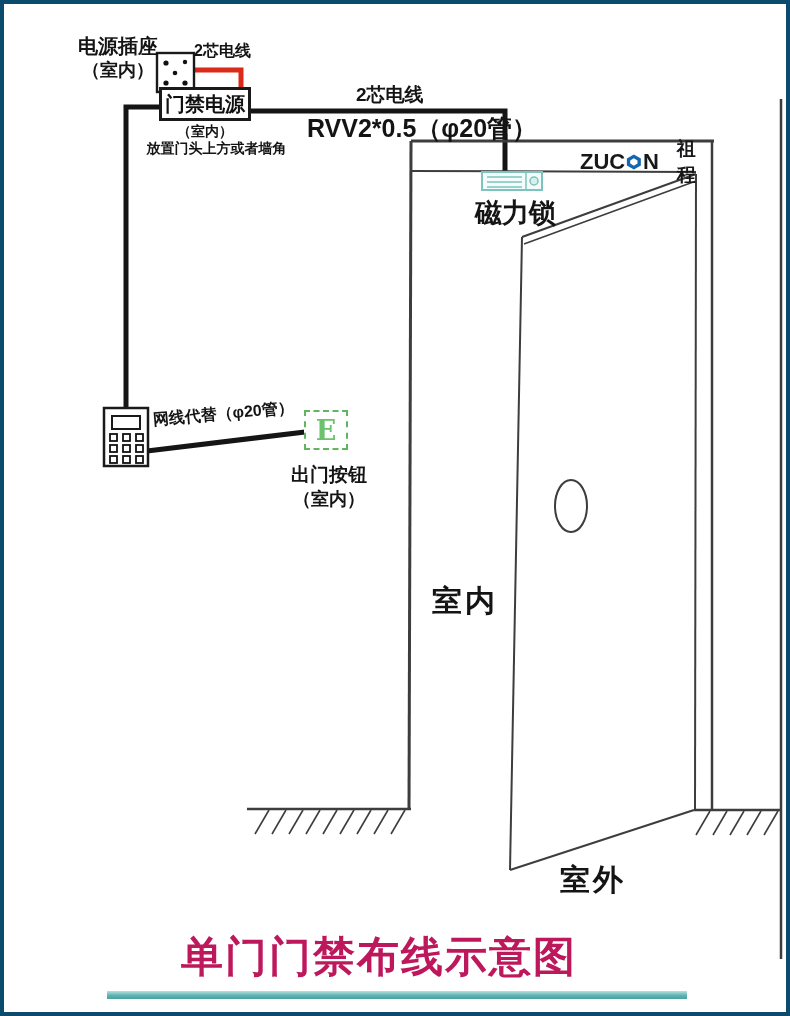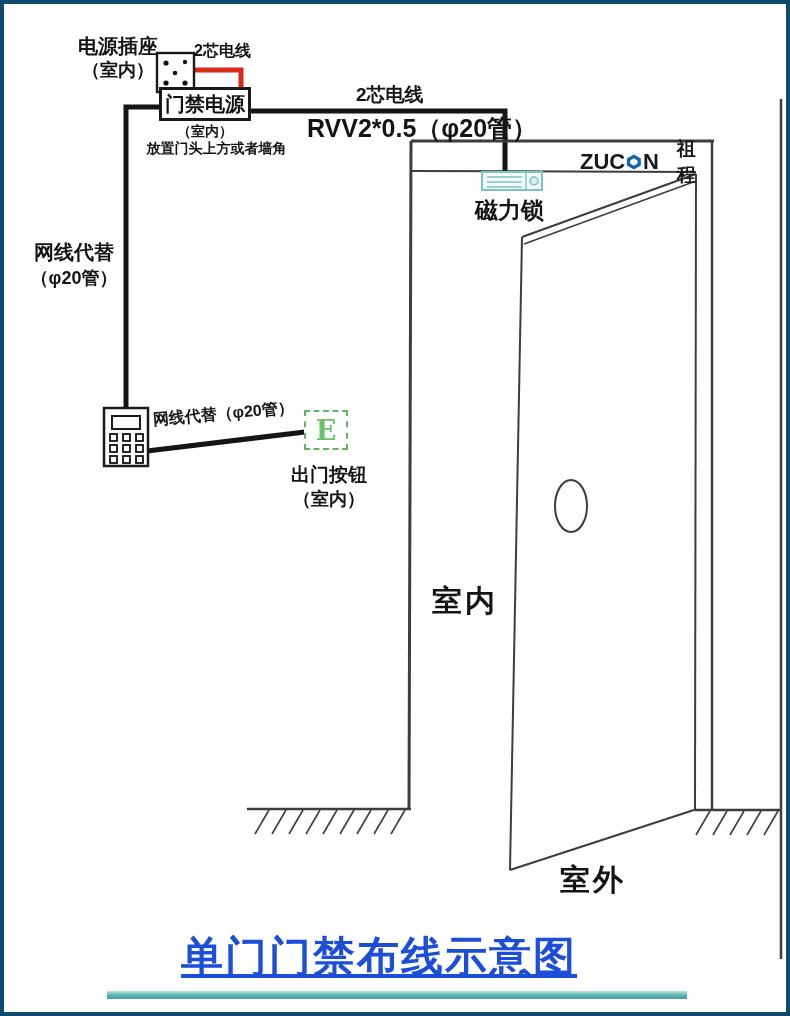--- a/index.html
+++ b/index.html
@@ -27,21 +27,21 @@
     position:absolute;left:576px;top:140px;width:130px;height:36px;
     display:flex;align-items:center;
   }
   .logo .lat{font-size:22px;font-weight:800;color:#17181a;letter-spacing:0px;}
   .logo .cn{font-size:19px;font-weight:bold;color:#17181a;margin-left:18px;}
   .logo svg{margin:0 1px 0 1px;}
   .divider{
     position:absolute;left:103px;top:987px;width:580px;height:8px;
     background:linear-gradient(180deg,#b7e0de 0%,#58b1ae 60%,#47a3a1 100%);
   }
-  .title{left:75px;top:925px;width:600px;font-size:42px;letter-spacing:2px;color:#1d4ed8;text-decoration:underline;}
+  .title{left:75px;top:925px;width:600px;font-size:42px;letter-spacing:2px;color:#be185d;}
   .zone{font-size:30px;letter-spacing:3px;}
 </style>
 </head>
 <body>
 
 <div id="stage">
 
   <svg class="geo" width="790" height="1016" viewBox="0 0 790 1016">
 
     <polyline points="158,103 122,103 122,405" fill="none" stroke="#151515" stroke-width="5"></polyline>
@@ -130,26 +130,22 @@
 
   <div class="psu-box">
     <span>门禁电源</span>
   </div>
   <div class="lbl ctr" style="left:155px;top:119px;width:92px;font-size:14px;">（室内）</div>
   <div class="lbl ctr" style="left:130px;top:136px;width:165px;font-size:14px;">放置门头上方或者墙角</div>
 
   <div class="lbl" style="left:352px;top:78px;font-size:19px;">2芯电线</div>
   <div class="lbl" style="left:303px;top:108px;font-size:25px;">RVV2*0.5（φ20管）</div>
 
-  <div class="lbl" style="left:471px;top:191px;font-size:23px;">磁力锁</div>
+  <div class="lbl" style="left:471px;top:191px;font-size:27px;">磁力锁</div>
 
-  <div class="lbl ctr" style="left:18px;top:235px;width:104px;font-size:20px;line-height:26px;">
-    <span>网线代替</span>
-    <span style="font-size:18px;">（φ20管）</span>
-  </div>
 
 
   <div class="lbl" style="left:149px;top:406px;font-size:16px;transform:rotate(-5deg);transform-origin:left center;">网线代替（φ20管）</div>
 
   <div class="exit-box">
     <span class="letter">E</span>
   </div>
   <div class="lbl ctr" style="left:266px;top:458px;width:118px;font-size:19px;line-height:25px;">
     <span>出门按钮</span>
     <span style="font-size:18px;">（室内）</span>

